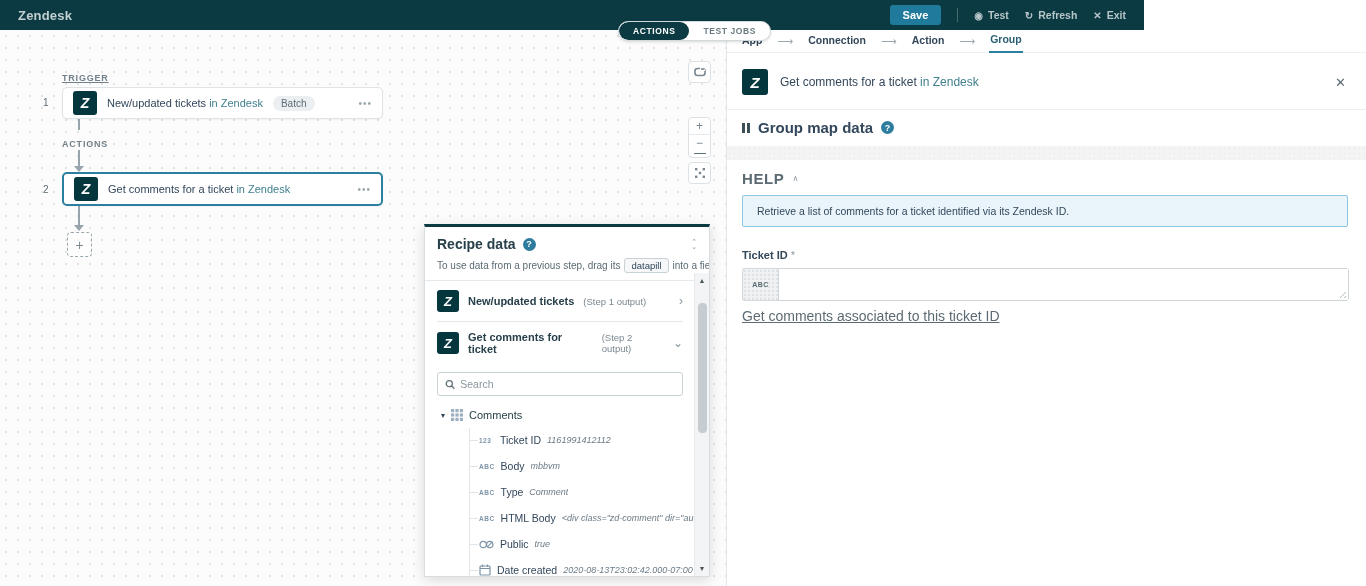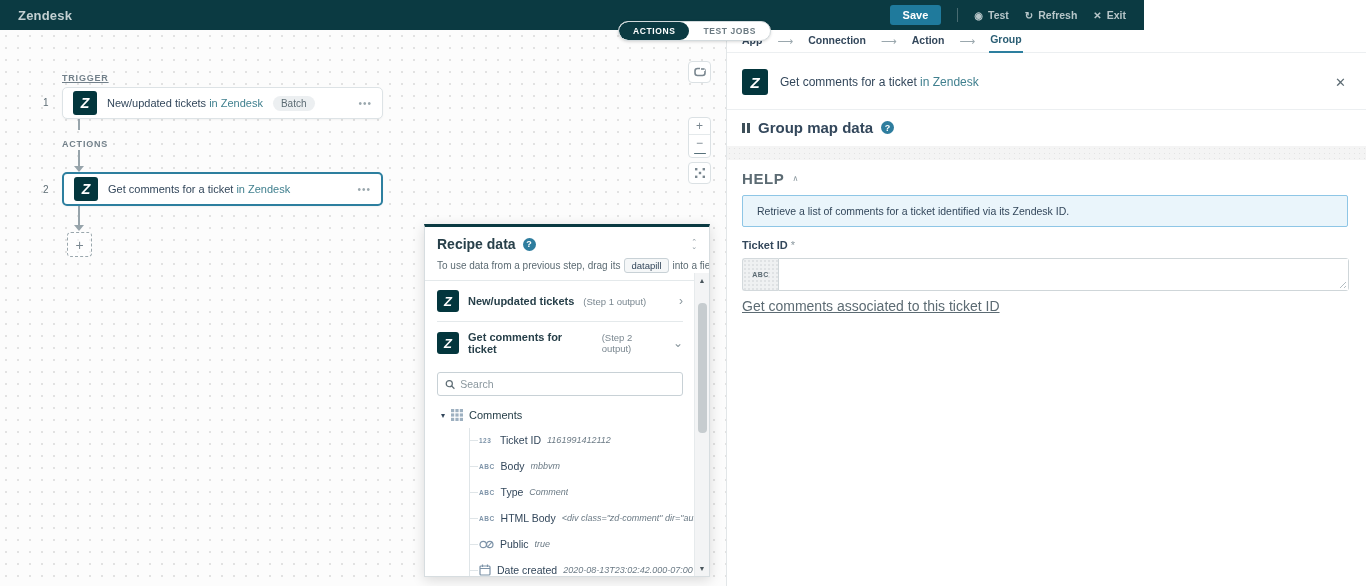--- a/index.html
+++ b/index.html
@@ -112,21 +112,21 @@
   .gmd-icon { display:flex; gap:2px; }
   .gmd-icon i { width:3px; height:10px; background:#3d4f59; display:block; }
   .gmd-label { font-size:15px; font-weight:bold; color:#33475b; }
   .texture-band { height:14px; background:#f4f4f4;
                   background-image:radial-gradient(circle, #e3e3e3 .8px, transparent 1px); background-size:5px 5px; }
   .help-row { display:flex; align-items:center; gap:8px; padding:10px 15px 6px; }
   .help-label { font-size:15px; font-weight:bold; letter-spacing:.6px; color:#5c6b73; }
   .help-caret { font-size:8px; color:#8a979e; cursor:pointer; }
   .help-box { margin:2px 18px 0 15px; background:#eaf5fb; border:1px solid #8ec6e6; border-radius:2px;
               padding:9px 14px; font-size:10.5px; color:#33475b; }
-  .field-label { padding:12px 15px 7px; font-size:11px; font-weight:bold; color:#33475b; }
+  .field-label { padding:22px 15px 7px; font-size:11px; font-weight:bold; color:#33475b; }
   .field-label .req { color:#8a979e; font-weight:normal; }
   .field-row { display:flex; margin:0 17px 0 15px; height:33px; }
   .field-tag { width:36px; background:#eff1f2; background-image:radial-gradient(circle, #dfe2e4 .8px, transparent 1px);
                background-size:4px 4px; border:1px solid #d3d9dc; border-right:none; border-radius:3px 0 0 3px;
                display:flex; align-items:center; justify-content:center; font-size:7px; font-weight:bold;
                letter-spacing:.5px; color:#5c6b73; }
   .field-input-wrap { position:relative; flex:1; border:1px solid #cfd6d9; border-radius:0 3px 3px 0; background:#fff; }
   .field-input-wrap textarea { width:100%; height:100%; border:none; outline:none; resize:none; padding:6px 8px;
                font-family:"Liberation Sans", sans-serif; font-size:11px; }
   .resize-grip { position:absolute; right:2px; bottom:2px; width:9px; height:9px;

